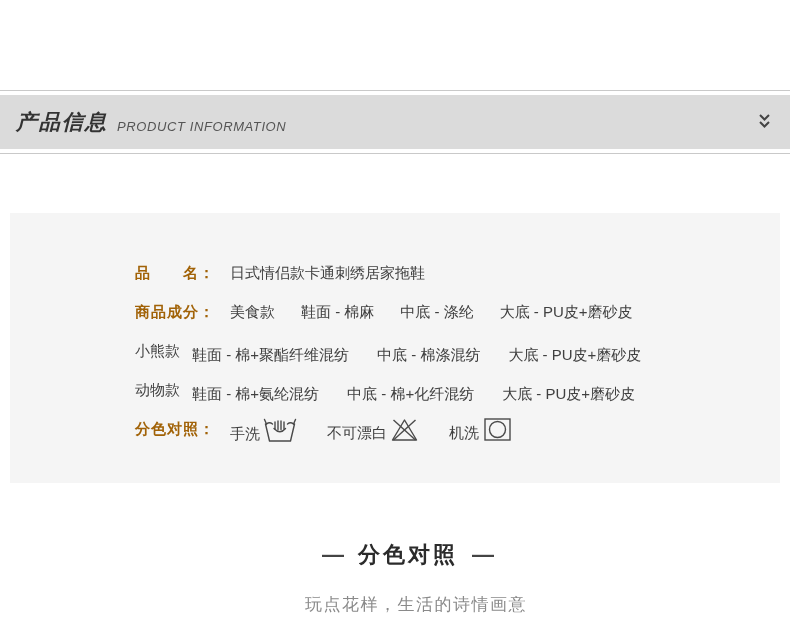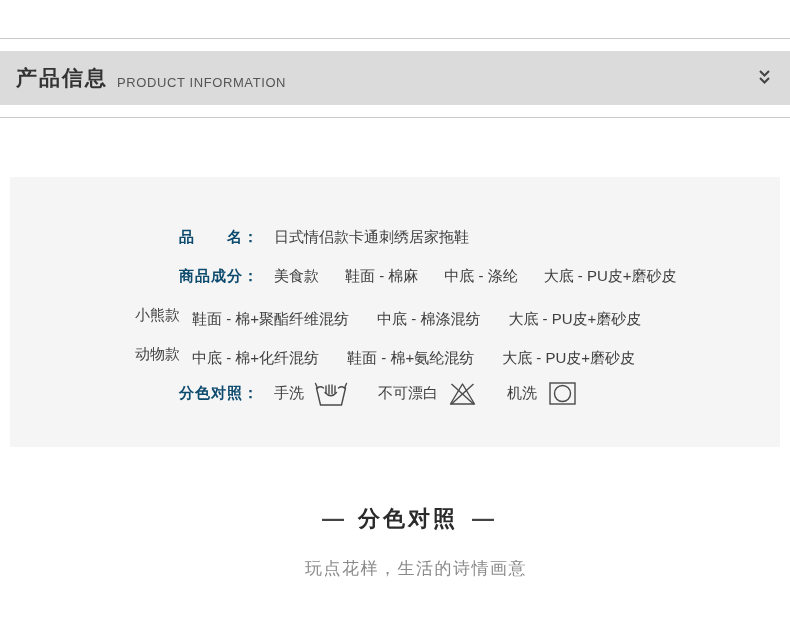--- a/index.html
+++ b/index.html
@@ -6,25 +6,26 @@
   html,body { background:#ffffff; }
   body {
     width:790px; height:632px;
     position:relative; overflow:hidden;
     font-family:"Liberation Sans","DejaVu Sans",sans-serif;
     color:#333;
   }
 
   
   .module-header-wrap {
-    margin-top:38px;
+    margin-top:90px;
     border-top:1px solid #c9c9c9;
     border-bottom:1px solid #c9c9c9;
-    padding:12px 0;
+    padding:4px 0;
     background:#fff;
+    font-style:italic;
   }
   .module-header {
     background:#dbdbdb;
     height:54px;
     display:flex; align-items:center;
     padding:0 18px 0 16px;
   }
   .title-cn {
     font-size:21px; font-weight:bold; color:#333;
     letter-spacing:2px;
@@ -43,30 +44,29 @@
     height:270px;
     padding:48px 0 0 125px;
   }
   .info-row {
     display:flex; align-items:center;
     font-size:15px; color:#404040;
     height:24px; margin-bottom:15px;
     white-space:nowrap;
   }
   .info-label {
-    font-weight:bold; color:#0c4a6e;
+    font-weight:bold; color:#a16207;
     width:95px; flex-shrink:0;
     letter-spacing:1px;
-    margin-left:44px;
   }
   .cells { display:flex; align-items:flex-end; gap:26px; }
   .cells-wide { gap:28px;margin-top:8px; }
   .style-name { width:57px; flex-shrink:0; }
   .wash-items { display:flex; align-items:center; gap:30px; }
-  .wash-item { display:flex; align-items:center; gap:10px; }
+  .wash-item { display:flex; align-items:flex-end; gap:3px; }
   .wash-item svg { display:block; }
 
   
   .section-head {
     margin-top:57px;
     text-align:center; padding-left:26px;
     font-size:22px; font-weight:bold; color:#2b2b2b;
     letter-spacing:3px;
     display:flex; align-items:center; justify-content:center;
     gap:14px;
@@ -117,22 +117,22 @@
     <span class="cells cells-wide">
       <span>鞋面 - 棉+聚酯纤维混纺</span>
       <span>中底 - 棉涤混纺</span>
       <span>大底 - PU皮+磨砂皮</span>
     </span>
   </div>
 
   <div class="info-row">
     <span class="style-name">动物款</span>
     <span class="cells cells-wide">
+      <span>鞋面 - 棉+氨纶混纺</span>
       <span>中底 - 棉+化纤混纺</span>
-      <span>鞋面 - 棉+氨纶混纺</span>
       <span>大底 - PU皮+磨砂皮</span>
     </span>
   </div>
 
   <div class="info-row">
     <span class="info-label">分色对照：</span>
     <span class="wash-items">
 
       <span class="wash-item">
         <span>手洗</span>

